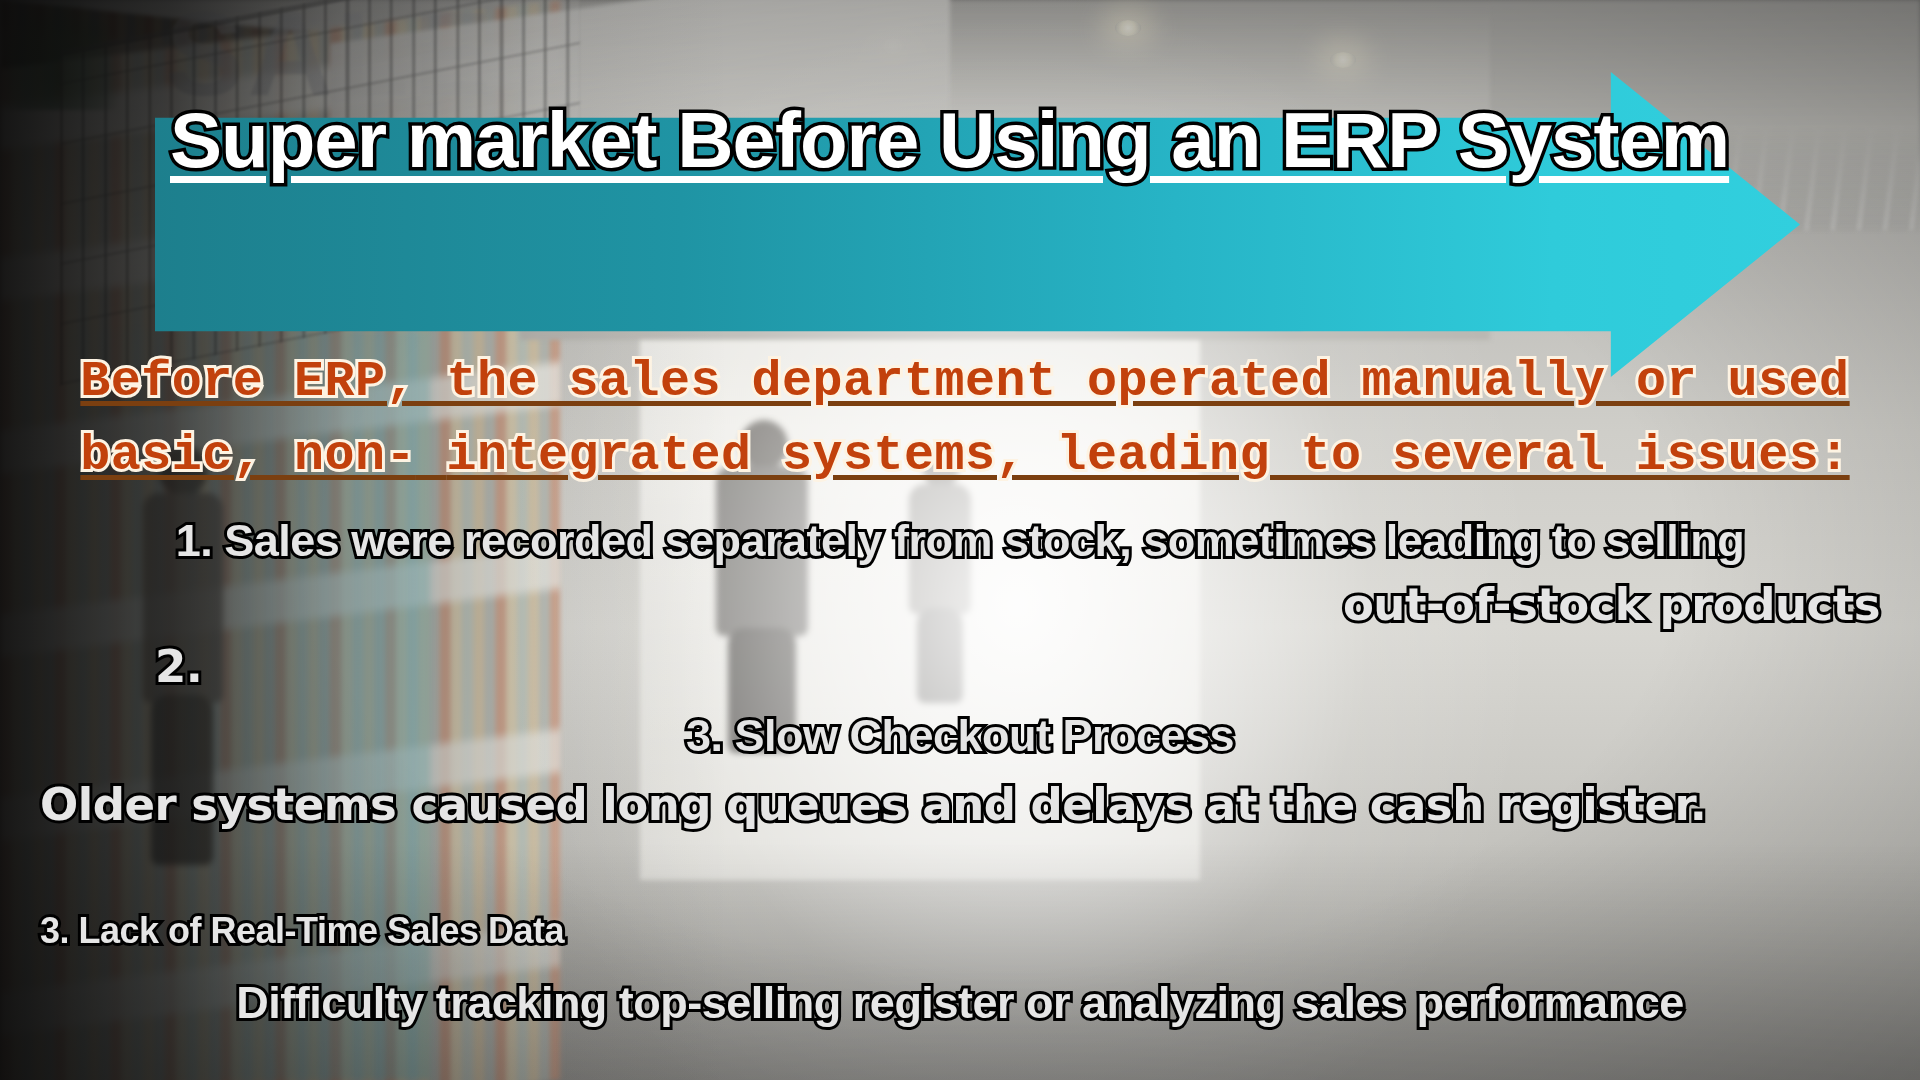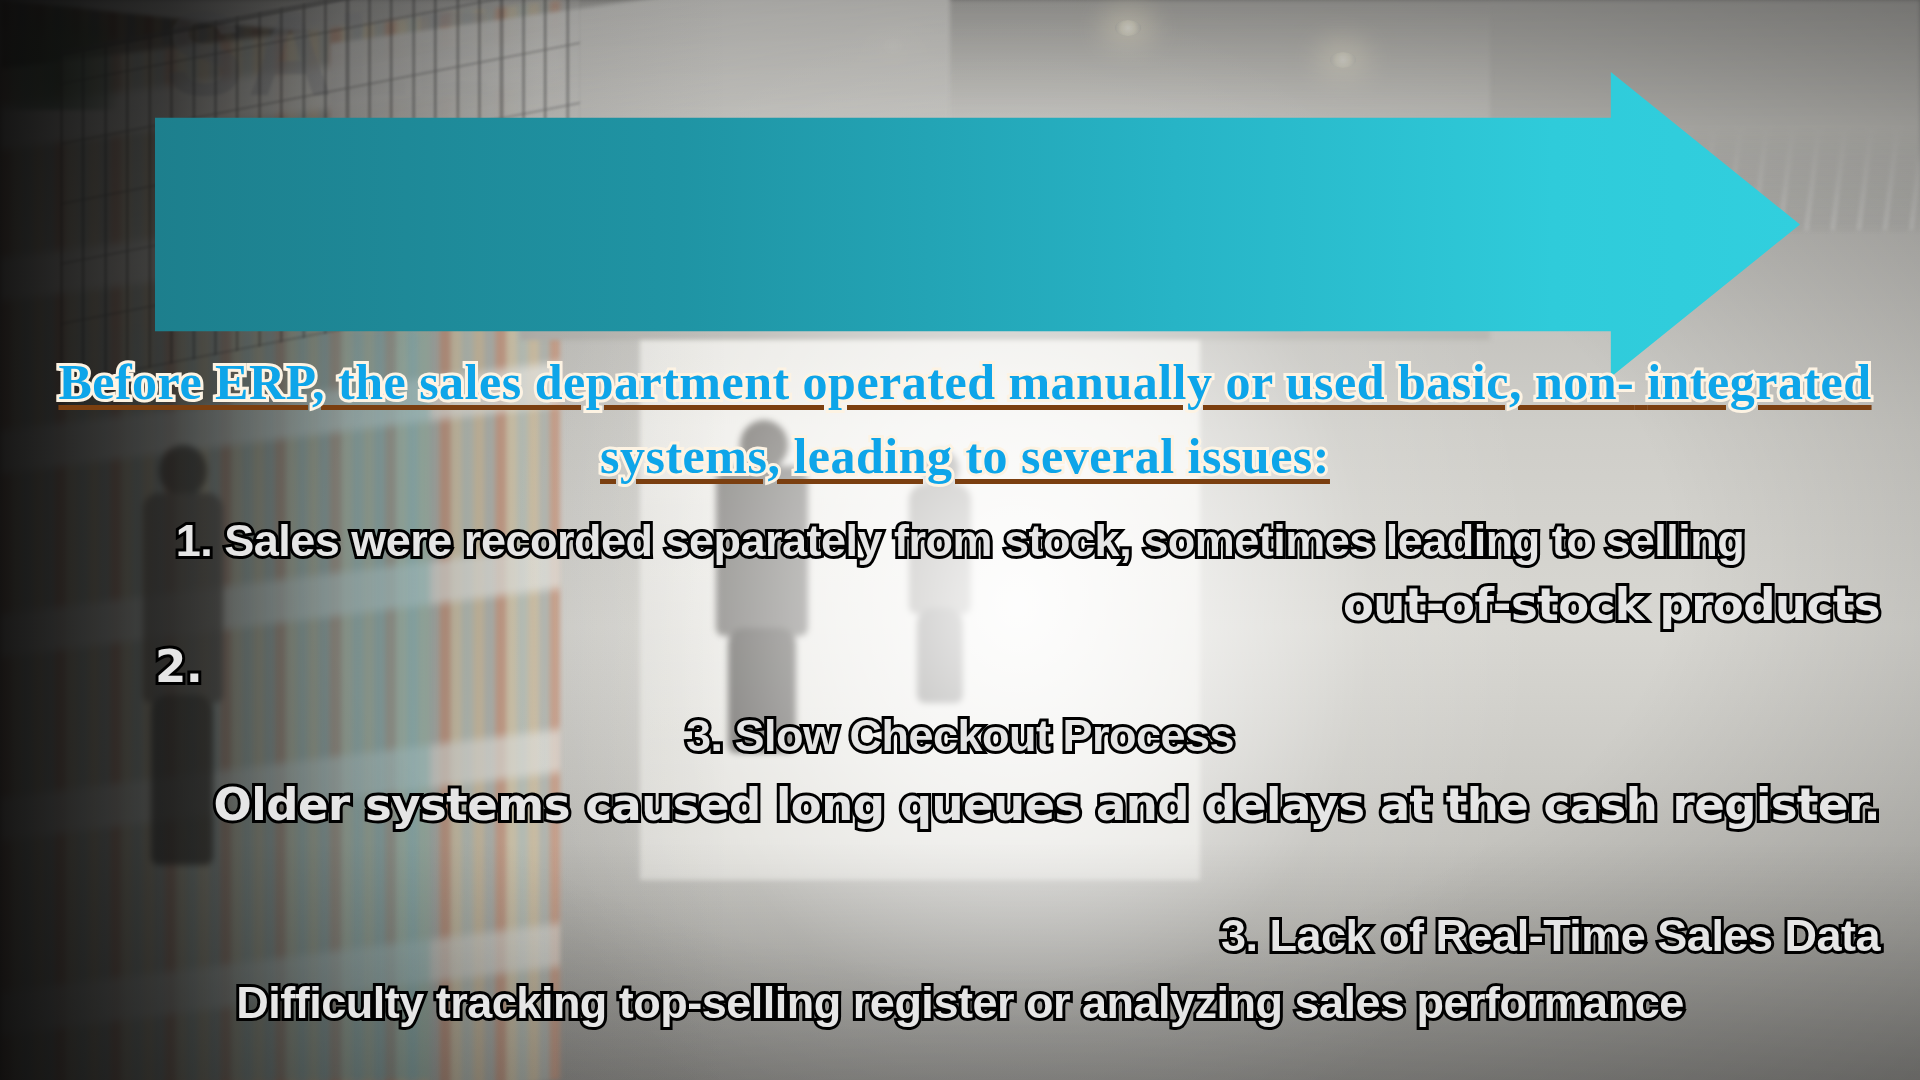--- a/index.html
+++ b/index.html
@@ -212,25 +212,25 @@
     text-underline-offset: 9px;
     text-decoration-thickness: 7px;
   }
 
   
   .subtitle {
     position: absolute;
     left: 50px; top: 345px;
     width: 1830px;
     text-align: center;
-    font-family: Liberation Serif, serif;
+    font-family: Liberation Mono, monospace;
     font-size: 50px;
     font-weight: bold;
     line-height: 74px;
-    color: #0ea5e9;
+    color: #c2410c;
     -webkit-text-stroke: 6px #fdf3e3;
     paint-order: stroke fill;
     text-decoration: underline;
     text-decoration-color: #7b3f10;
     text-decoration-thickness: 5px;
     text-underline-offset: 6px;
     letter-spacing: 0.5px;
   }
 
   .line {
@@ -239,22 +239,22 @@
     -webkit-text-stroke: 6px #000000;
     paint-order: stroke fill;
   }
   .line-narrow { font-family: "Liberation Sans", sans-serif; letter-spacing: -0.5px; }
   .line-round  { font-family: "DejaVu Sans", sans-serif; letter-spacing: -0.5px; }
 
   .item1a { position: absolute; left: 40px; width: 1840px; top: 515px; font-size: 45px; text-align: center; }
   .item1b { position: absolute; left: 40px; width: 1840px; top: 578px; font-size: 45px; text-align: right; }
   .orphan2 { position: absolute; left: 155px; top: 640px; font-size: 45px; text-align: left; }
   .head2   { position: absolute; left: 40px; width: 1840px; top: 710px; font-size: 45px; text-align: center; }
-  .body2   { position: absolute; left: 40px; width: 1840px; top: 778px; font-size: 45px; text-align: right; }
-  .head3   { position: absolute; left: 40px; width: 1840px; top: 910px; font-size: 45px; text-align: right; }
+  .body2   { position: absolute; left: 40px; width: 1840px; top: 778px; font-size: 45px; text-align: left; }
+  .head3   { position: absolute; left: 40px; width: 1840px; top: 910px; font-size: 36px; text-align: left; }
   .body3   { position: absolute; left: 40px; width: 1840px; top: 977px; font-size: 45px; text-align: center; }
 </style>
 </head>
 <body>
 
 <div id="slide">
 
   <div class="bg-layer bg-base"></div>
   <div class="bg-layer ceiling"></div>
   <div class="lamp" style="left:880px; top:38px;"></div>
@@ -291,20 +291,21 @@
   </div>
 
   <div class="bg-layer counter"></div>
   <div class="bg-layer plant"></div>
   <div class="bg-layer cart"></div>
 
   <div class="bg-layer bg-glow"></div>
   <div class="bg-layer vignette"></div>
 
   <div class="arrow-banner"></div>
+  <div class="arrow-title">Super market Before Using an ERP System</div>
 
   <div class="subtitle">
     <span>Before ERP, the sales department operated manually or used basic, non-</span>
     <span>integrated systems, leading to several issues:</span>
   </div>
 
   <div class="line line-narrow item1a">1. Sales were recorded separately from stock, sometimes leading to selling</div>
   <div class="line line-round  item1b">out-of-stock products</div>
 
   <div class="line line-round orphan2">2.</div>

